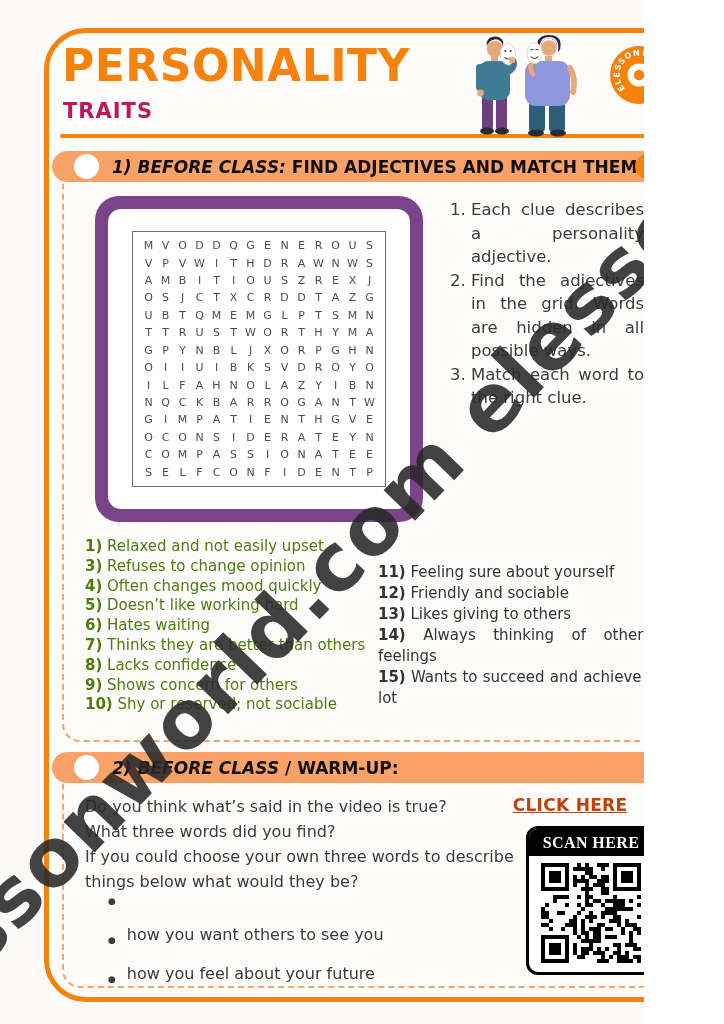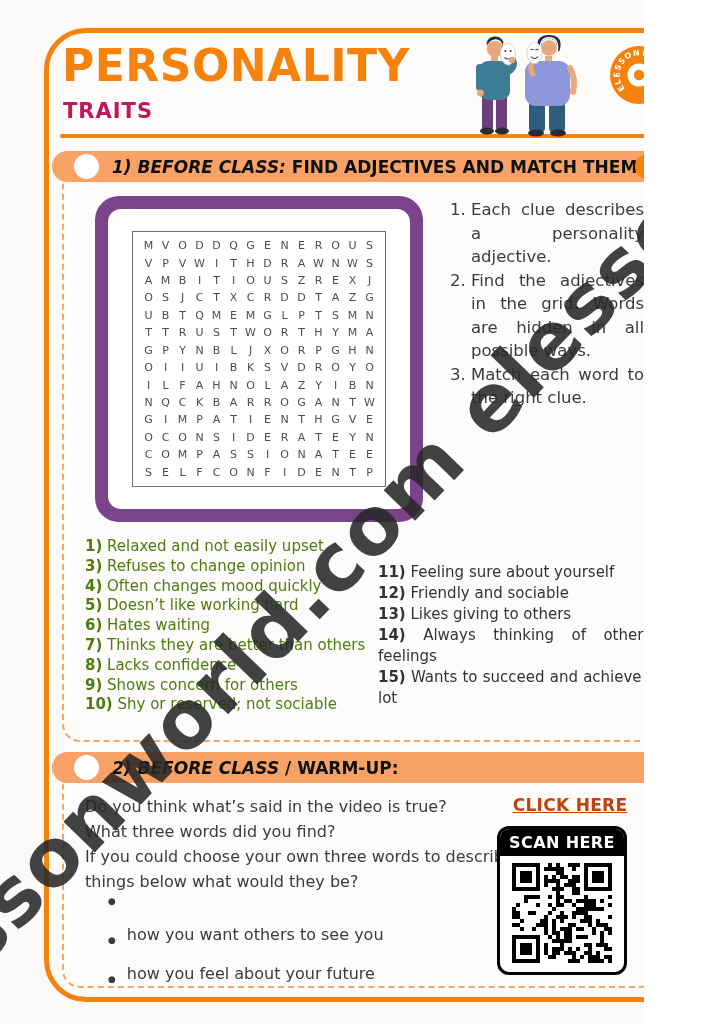--- a/index.html
+++ b/index.html
@@ -62,22 +62,22 @@
   .questions { position:absolute; left:85px; top:794px; width:432px; font-size:16px; line-height:25px; color:#3b3b3b; z-index:2; }
   .bullets { position:absolute; left:108px; top:886px; width:360px; font-size:16px; color:#3b3b3b; z-index:2; }
   .bullet-item { display:flex; align-items:flex-start; margin-bottom:14px; line-height:20px; }
   .bullet-item .b { flex:none; margin-right:11px; font-size:15px; }
 
   .click-here {
     position:absolute; left:500px; top:795px; width:140px; text-align:center; z-index:2;
     font-size:17px; font-weight:800; color:#c2410c; text-decoration:underline; letter-spacing:0.3px; cursor:pointer;
   }
   .qr-block {
-    position:absolute; left:497px; top:826px; width:130px; z-index:2;
-    border:3px solid #000; border-radius:12px; box-sizing:border-box; background:#fff; overflow:hidden;
+    position:absolute; left:526px; top:826px; width:130px; z-index:2;
+    border:3px solid #000; border-radius:12px; box-sizing:border-box; background:#fff; overflow:hidden;font-family:Liberation Serif, serif;
   }
   .qr-head { background:#000; color:#fff; height:27px; line-height:27px; text-align:center; font-size:16px; font-weight:800; letter-spacing:0.4px; }
   .qr-body { padding:7px 0 9px 0; display:flex; justify-content:center; }
 
   .copyright {
     position:absolute; left:583px; top:862px; width:250px; text-align:center;
     transform:rotate(-90deg); font-size:8.5px; color:#3a3a3a; z-index:2;
   }
   .copyright b { font-weight:800; }
 

